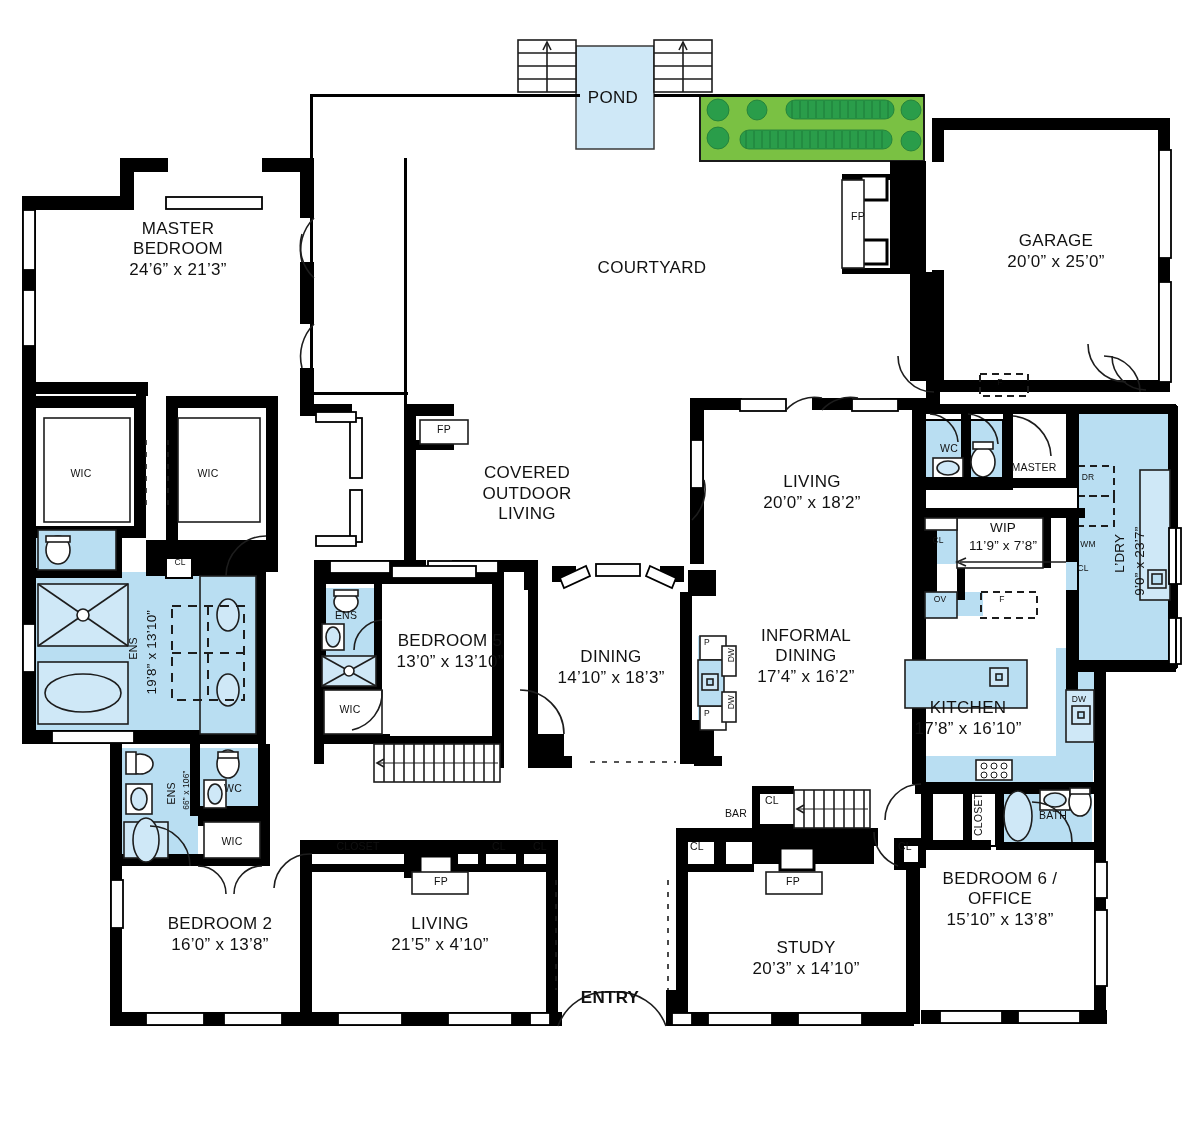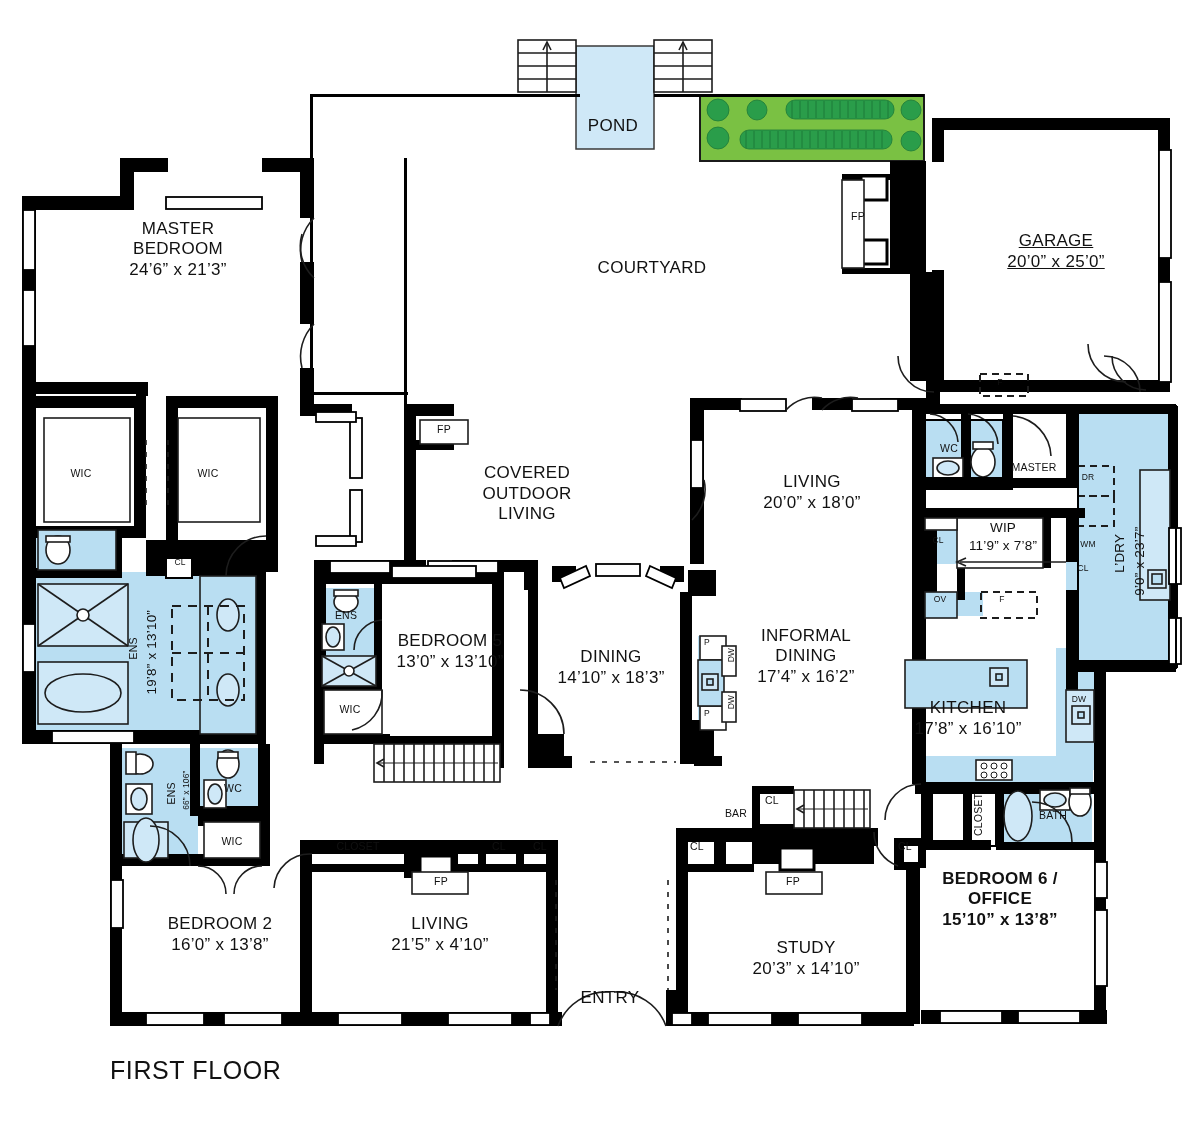--- a/index.html
+++ b/index.html
@@ -561,39 +561,39 @@
       <rect x="925" y="420" width="78" height="58"></rect>
       <rect x="1078" y="406" width="98" height="262"></rect>
       <rect x="964" y="786" width="32" height="60"></rect>
     </g>
   </svg>
 
   <div id="roomlabels">
       <div class="lbl room" style="left: 38px; width: 280px; top: 218.5px;"><span>MASTER
 BEDROOM</span><br><span>24’6” x 21’3”</span></div>
       <div class="lbl room" style="left: 512px; width: 280px; top: 257.5px;"><span>COURTYARD</span></div>
-      <div class="lbl room" style="left: 916px; width: 280px; top: 231px; text-decoration: underline;"><span>GARAGE</span><br><span>20’0” x 25’0”</span></div>
+      <div class="lbl room" style="left: 916px; width: 280px; top: 231px;"><span>GARAGE</span><br><span>20’0” x 25’0”</span></div>
       <div class="lbl room" style="left: 387px; width: 280px; top: 463px;"><span>COVERED
 OUTDOOR
 LIVING</span></div>
-      <div class="lbl room" style="left: 672px; width: 280px; top: 472px;"><span>LIVING</span><br><span>20’0” x 18’0”</span></div>
+      <div class="lbl room" style="left: 672px; width: 280px; top: 472px;"><span>LIVING</span><br><span>20’0” x 18’2”</span></div>
       <div class="lbl room" style="left: 310px; width: 280px; top: 631px;"><span>BEDROOM 5</span><br><span>13’0” x 13’10”</span></div>
       <div class="lbl room" style="left: 471px; width: 280px; top: 647px;"><span>DINING</span><br><span>14’10” x 18’3”</span></div>
       <div class="lbl room" style="left: 666px; width: 280px; top: 625.5px;"><span>INFORMAL
 DINING</span><br><span>17’4” x 16’2”</span></div>
       <div class="lbl room" style="left: 828px; width: 280px; top: 698px;"><span>KITCHEN</span><br><span>17’8” x 16’10”</span></div>
       <div class="lbl room" style="left: 80px; width: 280px; top: 914px;"><span>BEDROOM 2</span><br><span>16’0” x 13’8”</span></div>
       <div class="lbl room" style="left: 300px; width: 280px; top: 914px;"><span>LIVING</span><br><span>21’5” x 4’10”</span></div>
       <div class="lbl room" style="left: 666px; width: 280px; top: 914px; margin-top: 24px;"><span>STUDY</span><br><span>20’3” x 14’10”</span></div>
-      <div class="lbl room" style="left: 860px; width: 280px; top: 868.5px; font-weight: bold;"><span>BEDROOM 6 /
+      <div class="lbl room" style="left: 860px; width: 280px; top: 868.5px;"><span>BEDROOM 6 /
 OFFICE</span><br><span>15’10” x 13’8”</span></div>
     </div>
   <div id="misclabels">
-      <div class="lbl room" style="left: 553px; width: 120px; top: 88px; margin-top: 28px;">POND</div>
-      <div class="lbl room" style="left: 550px; width: 120px; top: 988px;">ENTRY</div>
+      <div class="lbl room" style="left: 553px; width: 120px; top: 88px;">POND</div>
+      <div class="lbl room" style="left: 550px; width: 120px; top: 988px; font-weight: bold;">ENTRY</div>
       <div class="lbl tiny" style="left: 798px; width: 120px; top: 210px;">FP</div>
       <div class="lbl tiny" style="left: 384px; width: 120px; top: 423px;">FP</div>
       <div class="lbl tiny" style="left: 381px; width: 120px; top: 875px;">FP</div>
       <div class="lbl tiny" style="left: 733px; width: 120px; top: 875px;">FP</div>
       <div class="lbl tiny" style="left: 21px; width: 120px; top: 467px;">WIC</div>
       <div class="lbl tiny" style="left: 148px; width: 120px; top: 467px;">WIC</div>
       <div class="lbl mini" style="left: 120px; width: 120px; top: 557px;">CL</div>
       <div class="lbl tiny" style="left: 173px; width: 120px; top: 782px;">WC</div>
       <div class="lbl tiny" style="left: 172px; width: 120px; top: 835px;">WIC</div>
       <div class="lbl tiny" style="left: 286px; width: 120px; top: 609px;">ENS</div>
@@ -626,15 +626,14 @@
       <div class="lbl mini vert" style="left: 106px; width: 160px; top: 785px; transform: rotate(-90deg);">66” x 106”</div>
       <div class="lbl roomsm vert" style="left: 1040px; width: 160px; top: 545px; transform: rotate(-90deg);">L’DRY</div>
       <div class="lbl roomsm vert" style="left: 1060px; width: 160px; top: 553px; transform: rotate(-90deg);">9’0” x 23’7”</div>
       <div class="lbl tiny vert" style="left: 898px; width: 160px; top: 808px; transform: rotate(-90deg);">CLOSET</div>
       <div class="lbl roomsm vert" style="left: 923px; width: 160px; top: 520px; transform: rotate(0deg);">WIP</div>
       <div class="lbl roomsm vert" style="left: 923px; width: 160px; top: 538px; transform: rotate(0deg);">11’9” x 7’8”</div>
       <div class="lbl mini vert" style="left: 651px; width: 160px; top: 650px; transform: rotate(-90deg);">DW</div>
       <div class="lbl mini vert" style="left: 651px; width: 160px; top: 697px; transform: rotate(-90deg);">DW</div>
     </div>
 
-  <div class="lbl title" style="left:110px; top:1055px; width:320px; text-align:left;">FIRST FLOOR</div>
 
 </div>
 
 </body></html>

